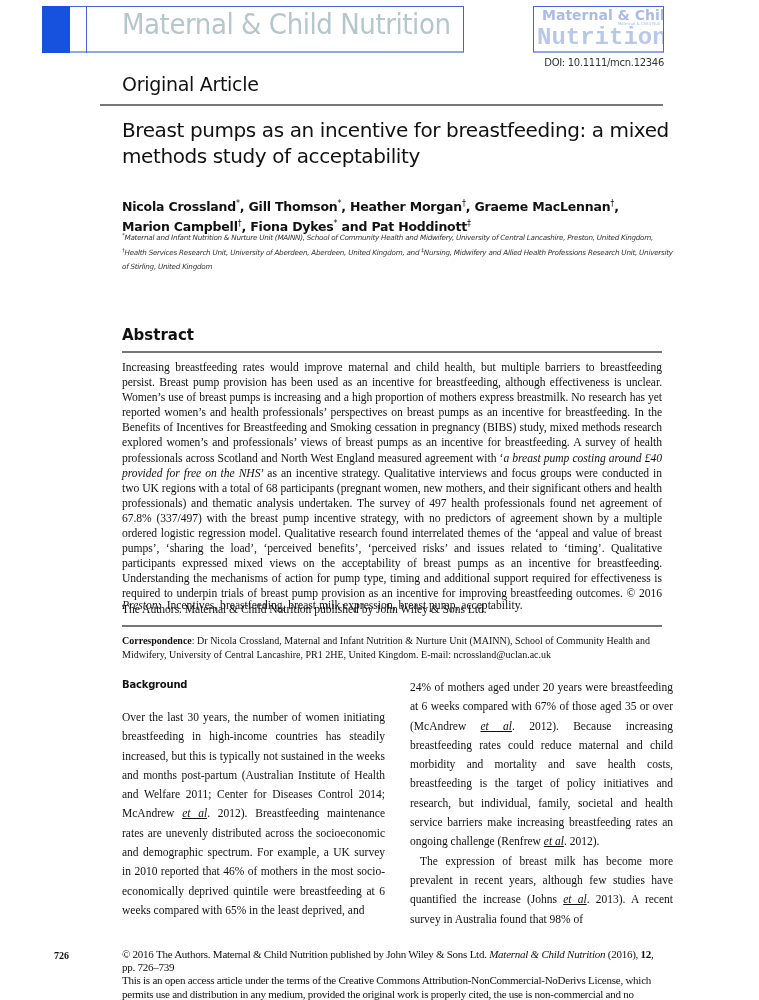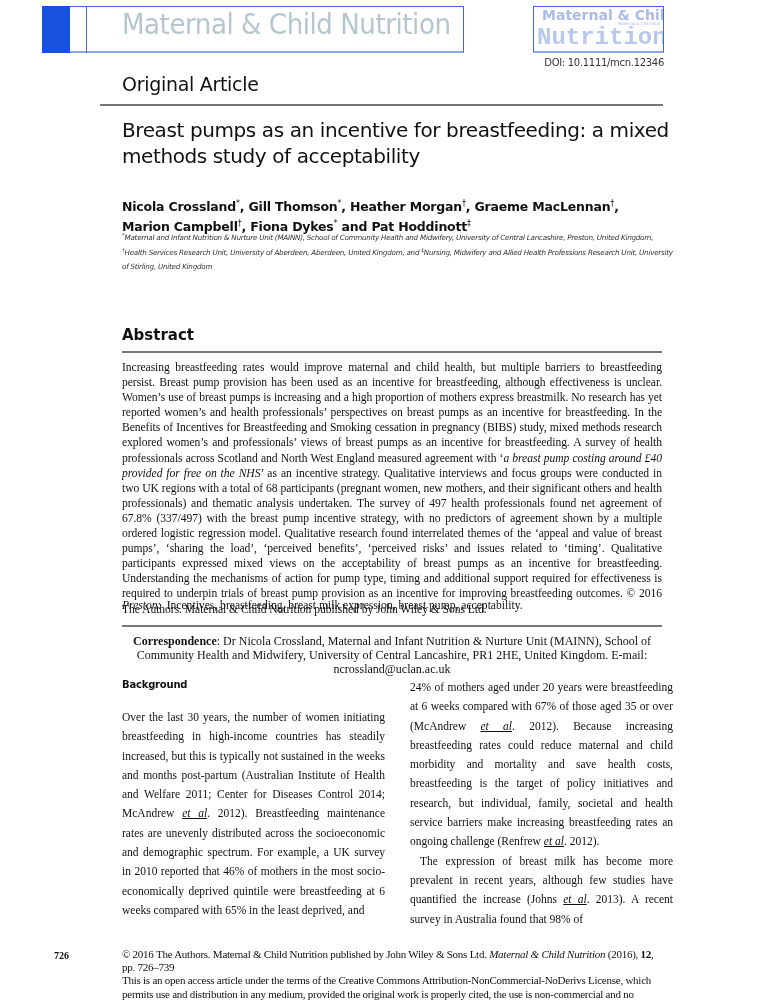--- a/index.html
+++ b/index.html
@@ -29,21 +29,21 @@
   .authors sup { font-size: 8px; font-weight: normal; }
   .affil { position: absolute; left: 122px; top: 229px; width: 556px; font-family: "DejaVu Sans", sans-serif; font-style: italic; font-size: 7.2px; line-height: 13px; color: #333; letter-spacing: -0.25px; }
   .affil sup { font-size: 5.5px; font-style: normal; }
 
   .abstract-heading { position: absolute; left: 122px; top: 326px; font-family: "DejaVu Sans", sans-serif; font-weight: bold; font-size: 15px; color: #111; }
   .abstract-body { position: absolute; left: 122px; top: 360px; width: 540px; font-size: 11.6px; line-height: 15.1px; text-align: justify; color: #111; letter-spacing: -0.05px; }
   .abstract-body em { font-style: italic; }
   .keywords { position: absolute; left: 122px; top: 599px; width: 540px; font-size: 11.6px; color: #111; }
   .keywords em { font-style: italic; }
 
-  .corr { position: absolute; left: 122px; top: 634px; width: 540px; font-size: 12px; line-height: 14px; color: #111; text-align: center; }
+  .corr { position: absolute; left: 122px; top: 634px; width: 540px; font-size: 10px; line-height: 14px; color: #111; }
   .corr b { font-weight: bold; }
 
   .col { position: absolute; top: 676px; width: 263px; font-size: 11.5px; line-height: 19.3px; text-align: justify; color: #111; }
   .col.left { left: 122px; }
   .col.right { left: 410px; top: 678px; }
   .col h2 { margin: 0 0 14px 0; font-family: "DejaVu Sans", sans-serif; font-weight: bold; font-size: 10px; line-height: 18px; letter-spacing: -0.2px; }
   .col p { margin: 0; }
   .col p.indent { text-indent: 10px; }
   .col em { font-style: italic; text-decoration: underline; }
 

